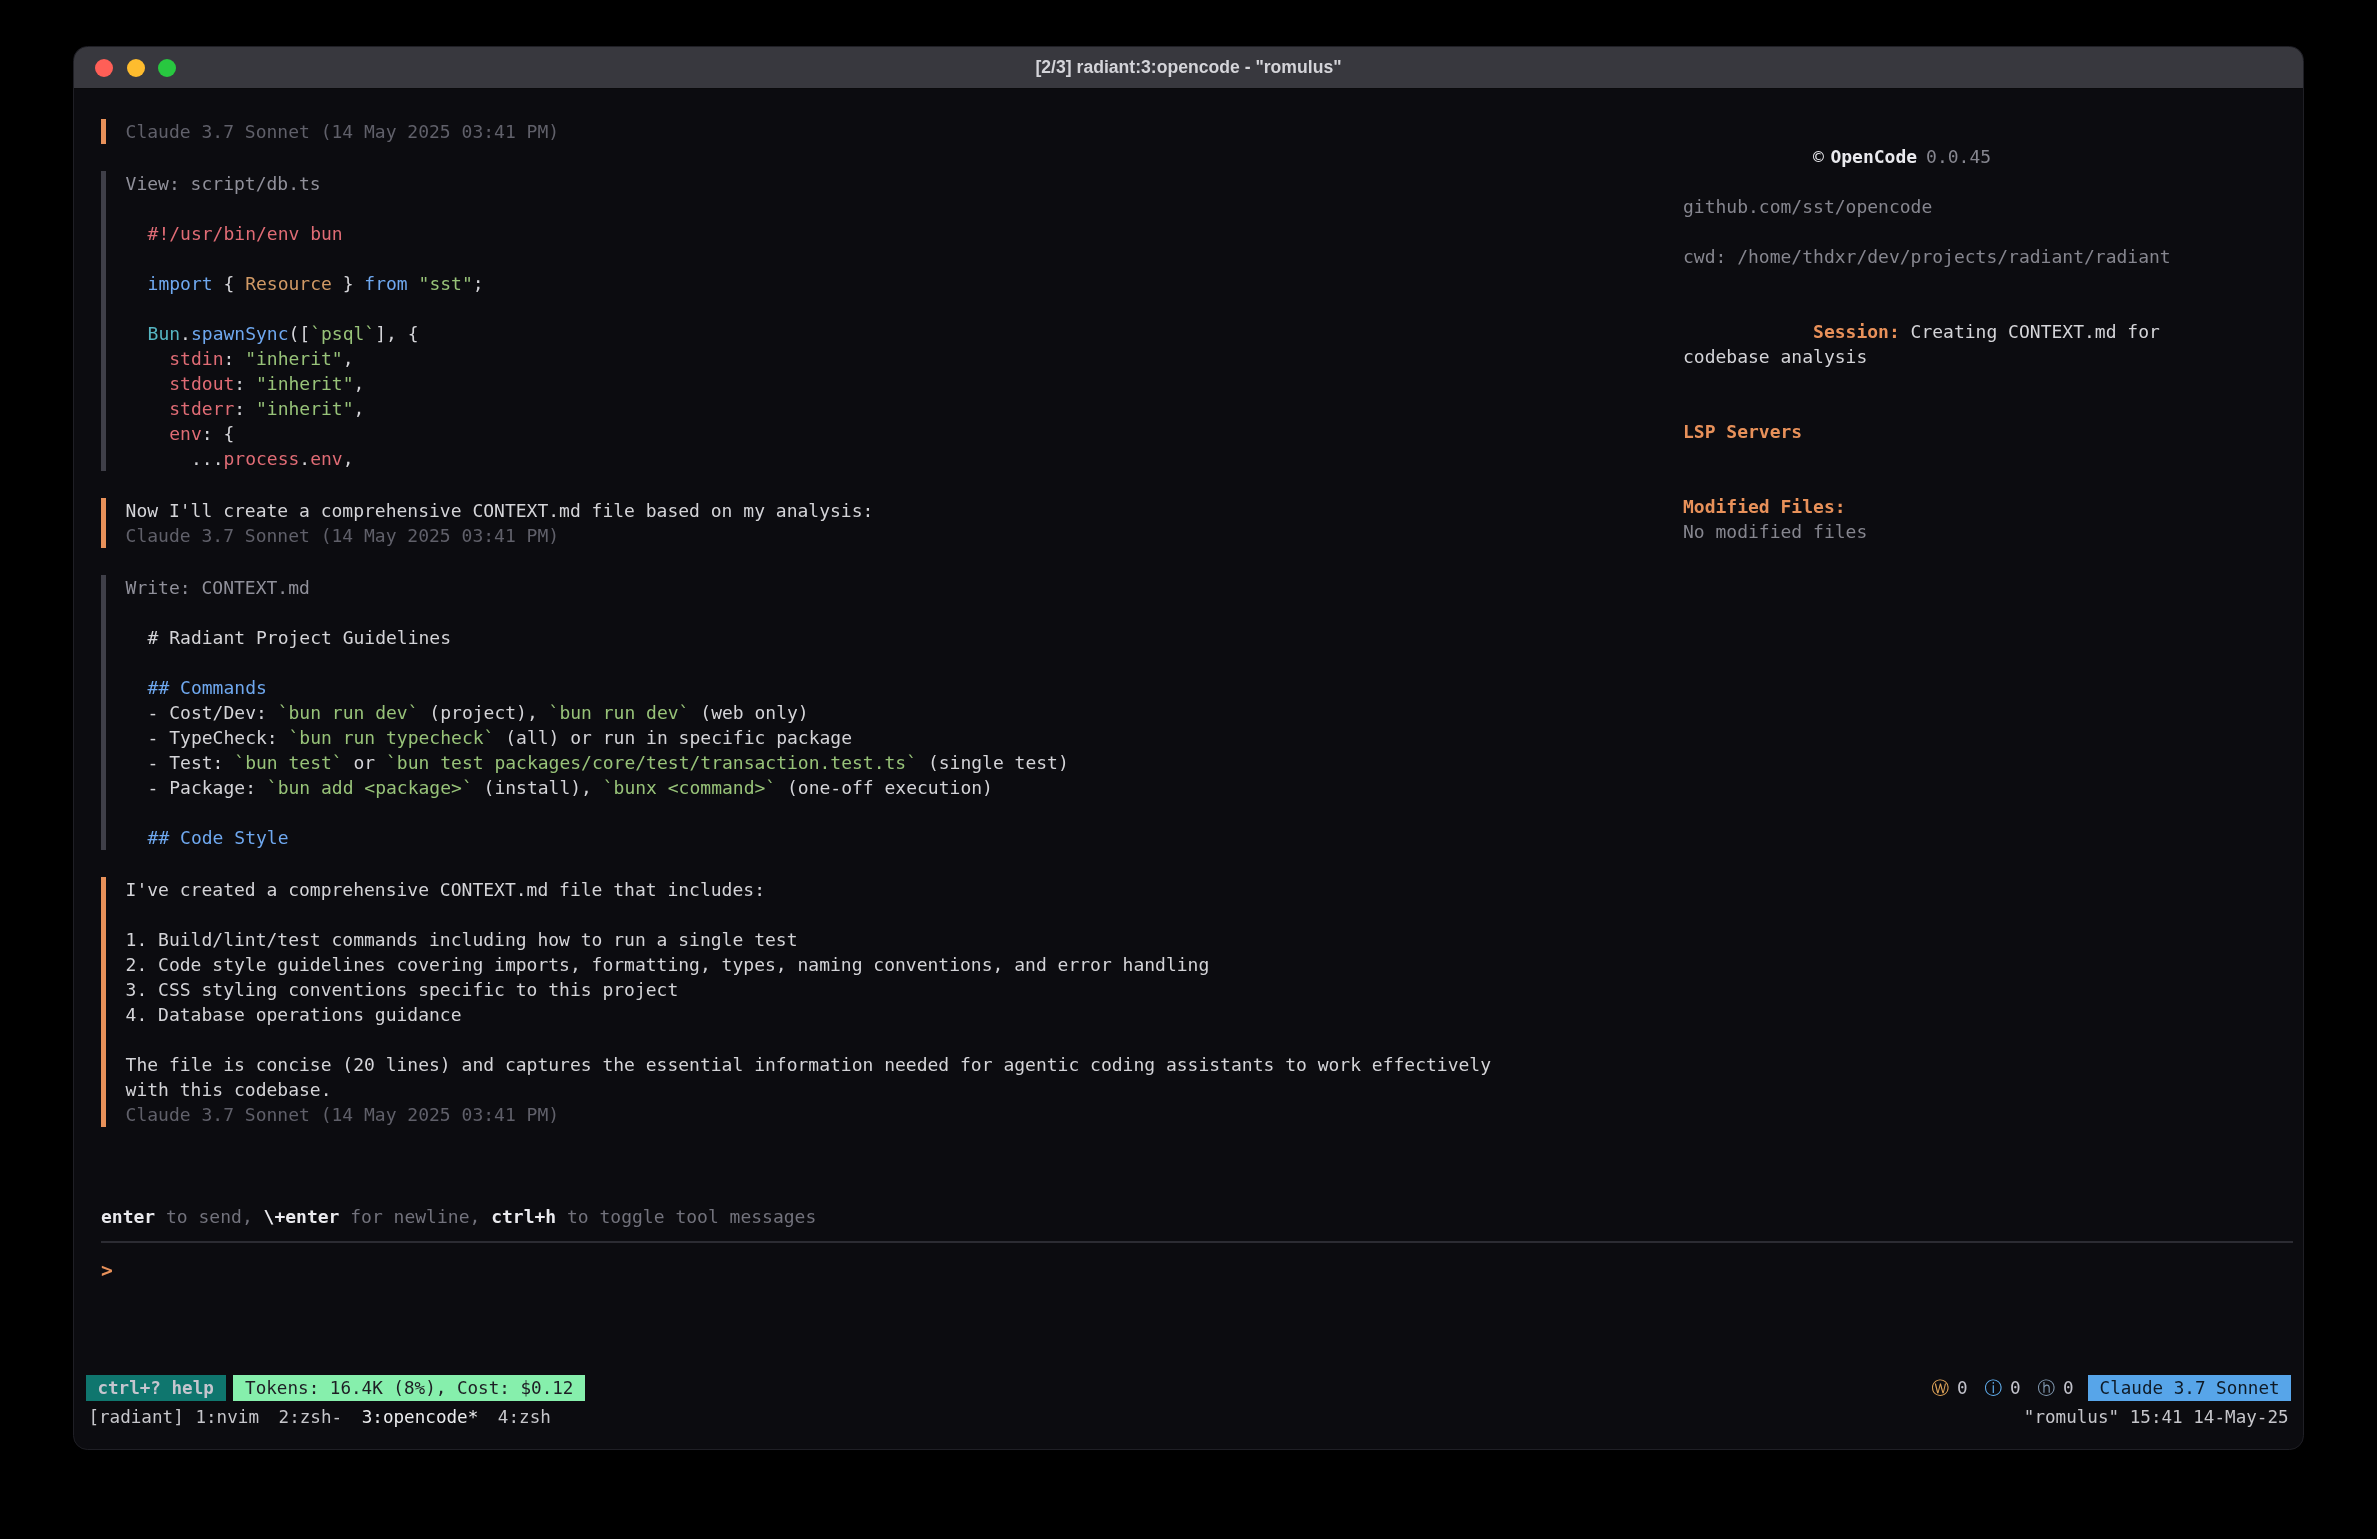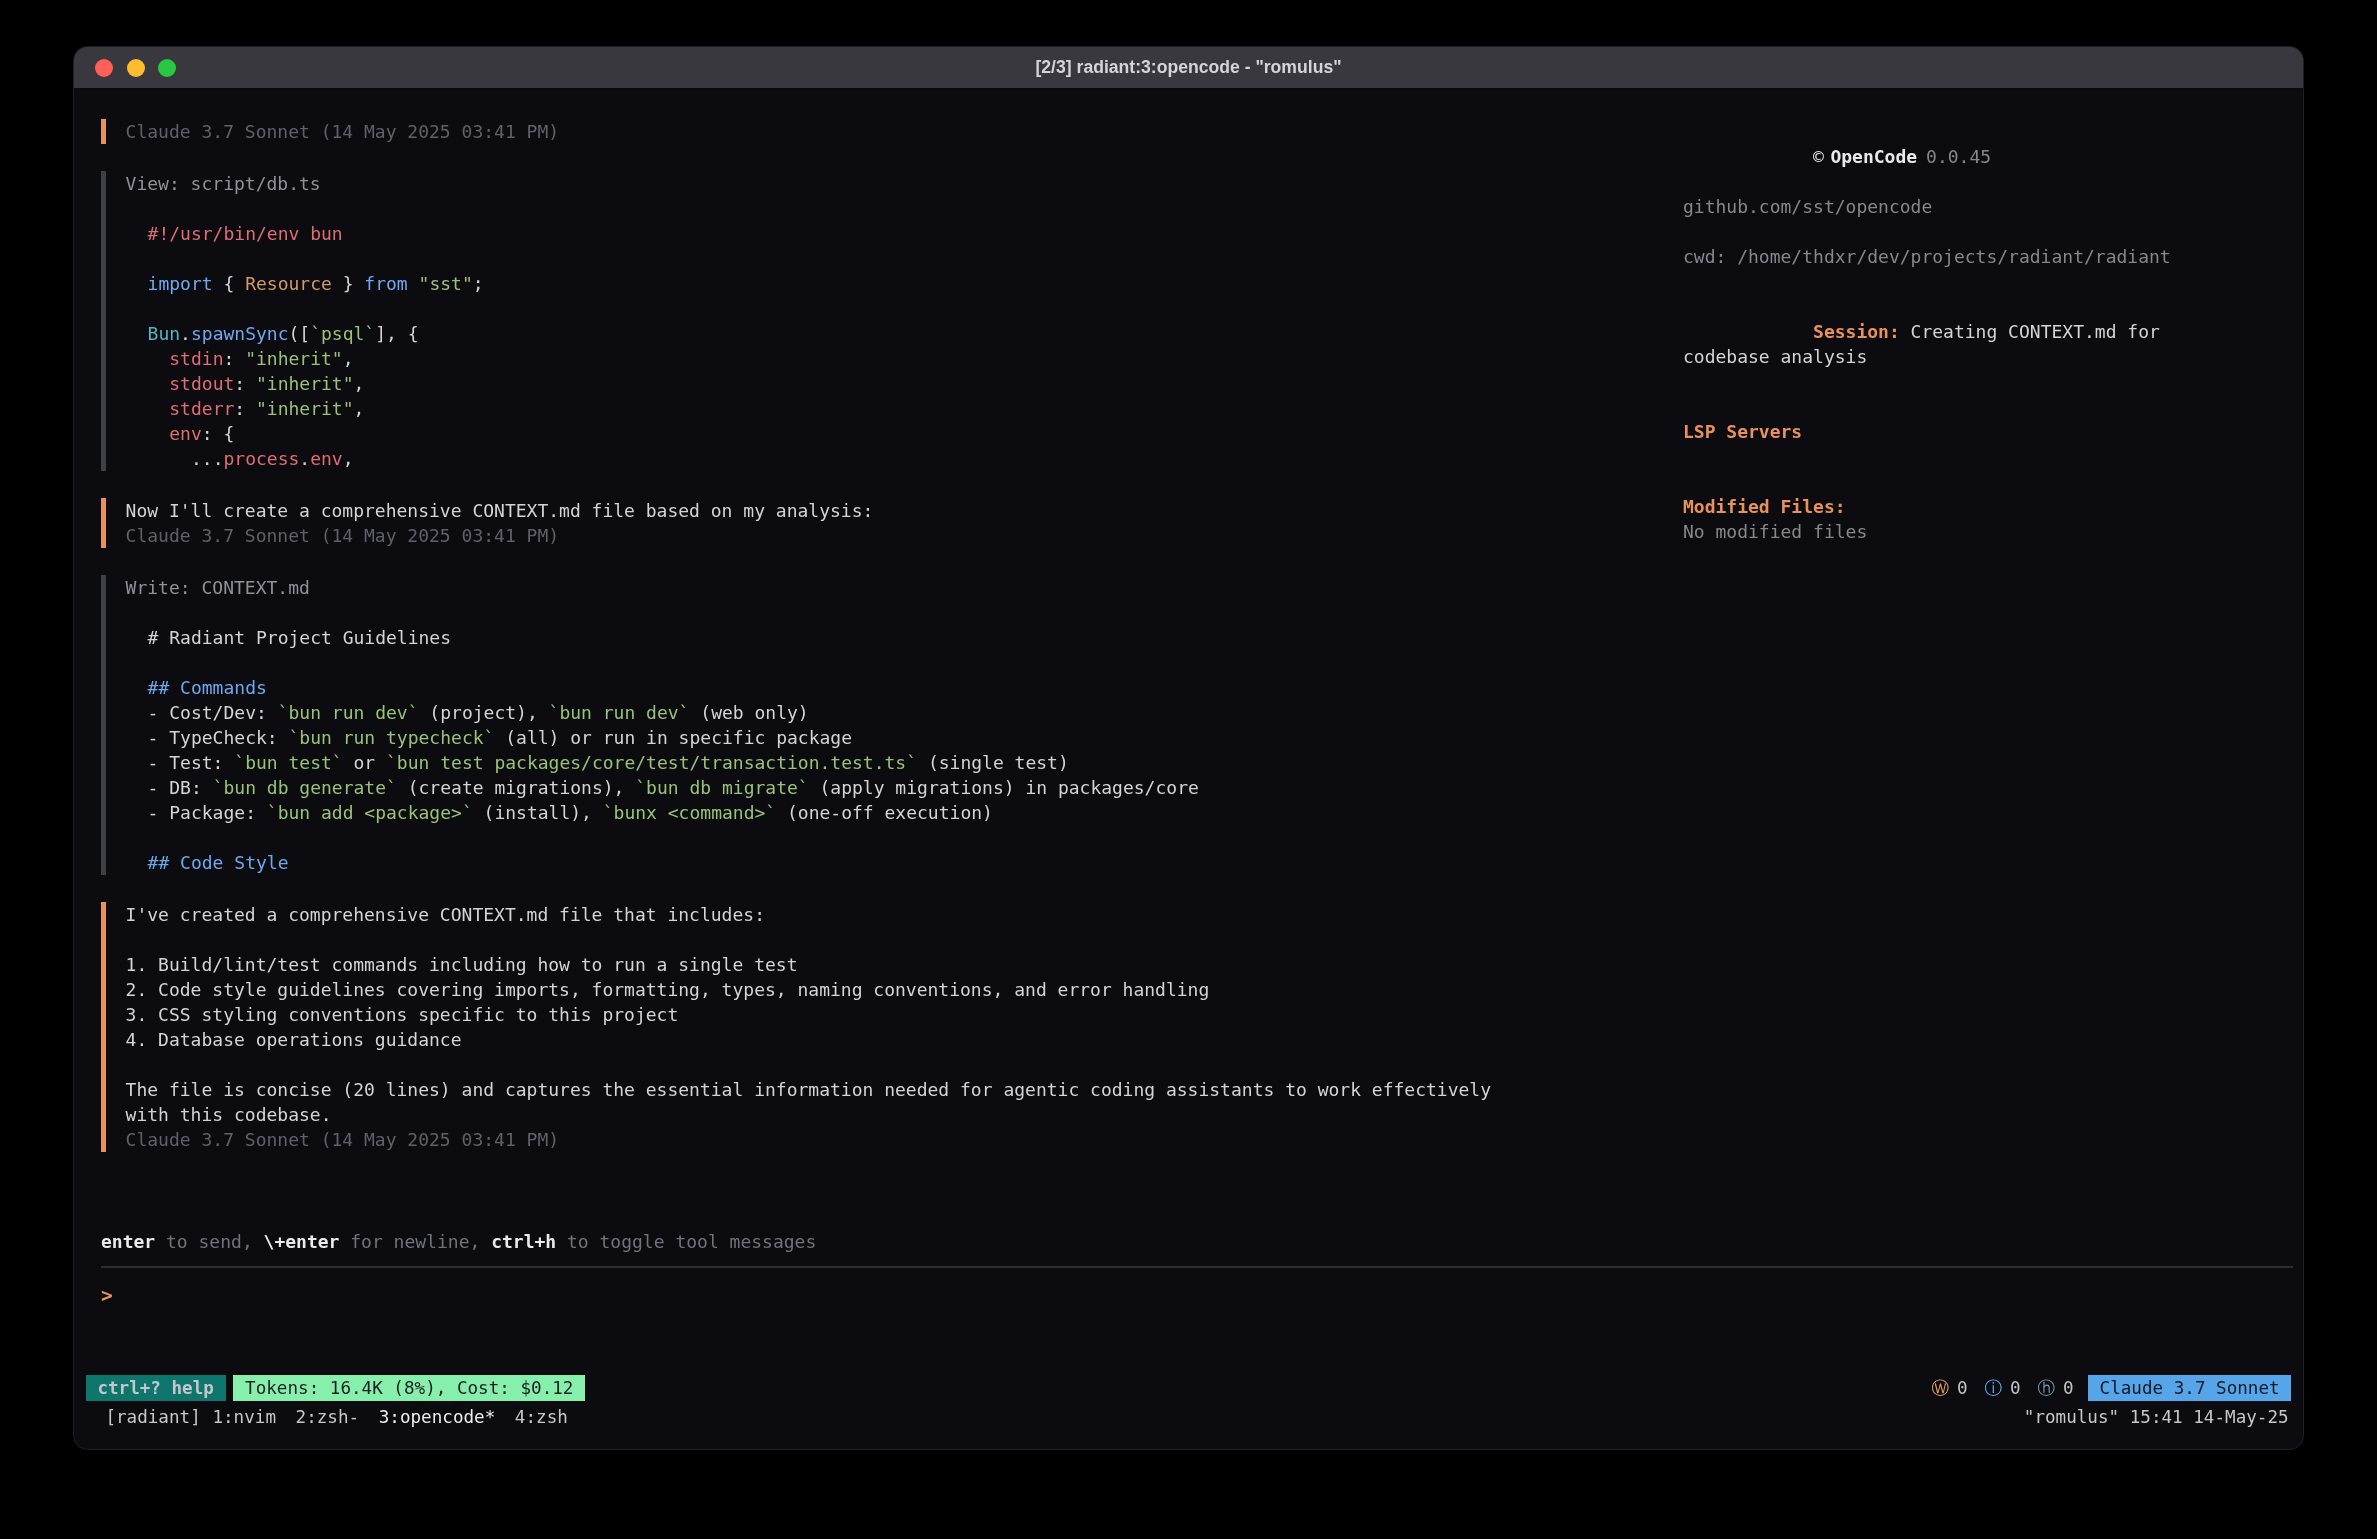--- a/index.html
+++ b/index.html
@@ -78,21 +78,21 @@
   .diag-icon { font-family:"DejaVu Sans",sans-serif; font-size:17.6px; }
   .diag-icon.warn { color:#e0a458; }
   .diag-icon.info { color:#61afef; }
   .diag-icon.hint { color:#7f96ad; }
   .diag-count { color:#c2c2cb; }
 
   
   .tmuxbar { flex:0 0 29px; display:flex; align-items:center; justify-content:space-between;
              padding:0 14.4px; font-size:17.6px; color:#c6c6cb; }
   .tmux-left { display:inline-flex; align-items:center; }
-  .tmux-session { margin-right:11.7px;margin-left:17px; }
+  .tmux-session { margin-right:11.7px; }
   .tmux-win { margin-right:19.6px; color:#c6c6cb; }
   .tmux-win.active { color:#ecedef; }
   .tmux-right { color:#c6c6cb; }
 </style>
 </head>
 <body>
 
 <div class="window">
 
   <div class="titlebar">
@@ -138,21 +138,20 @@
         <div class="block tool">
           <div class="tool-title">Write: CONTEXT.md</div>
           <div class="blank-line"></div>
           <div class="code-lines">
               <div class="line"><span class="sg-white"># Radiant Project Guidelines</span></div>
               <div class="line">&nbsp;</div>
               <div class="line"><span class="sg-blue">## Commands</span></div>
               <div class="line"><span class="sg-white">- Cost/Dev: </span><span class="sg-green">`bun run dev`</span><span class="sg-white"> (project), </span><span class="sg-green">`bun run dev`</span><span class="sg-white"> (web only)</span></div>
               <div class="line"><span class="sg-white">- TypeCheck: </span><span class="sg-green">`bun run typecheck`</span><span class="sg-white"> (all) or run in specific package</span></div>
               <div class="line"><span class="sg-white">- Test: </span><span class="sg-green">`bun test`</span><span class="sg-white"> or </span><span class="sg-green">`bun test packages/core/test/transaction.test.ts`</span><span class="sg-white"> (single test)</span></div>
-              <div class="line"><span class="sg-white">- DB: </span><span class="sg-green">`bun db generate`</span><span class="sg-white"> (create migrations), </span><span class="sg-green">`bun db migrate`</span><span class="sg-white"> (apply migrations) in packages/core</span></div>
               <div class="line"><span class="sg-white">- Package: </span><span class="sg-green">`bun add &lt;package&gt;`</span><span class="sg-white"> (install), </span><span class="sg-green">`bunx &lt;command&gt;`</span><span class="sg-white"> (one-off execution)</span></div>
               <div class="line">&nbsp;</div>
               <div class="line"><span class="sg-blue">## Code Style</span></div>
             </div>
         </div>
 
         <div class="block accent">
           <div>
               <div class="line"><span class="sg-white">I've created a comprehensive CONTEXT.md file that includes:</span></div>
               <div class="line">&nbsp;</div>

